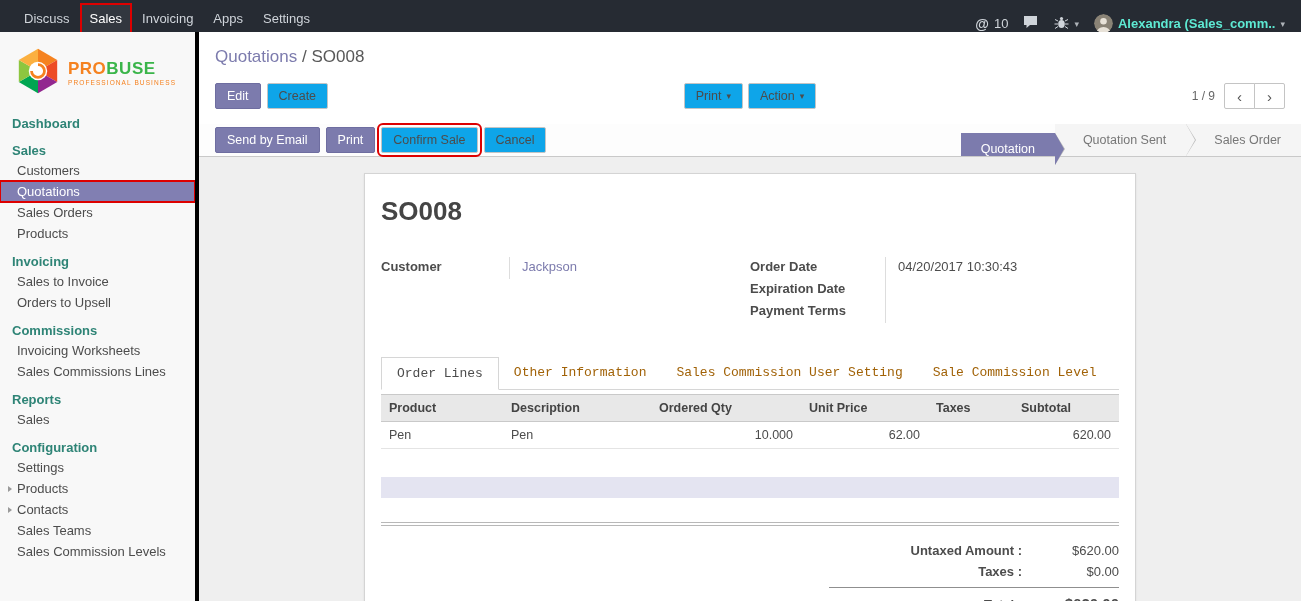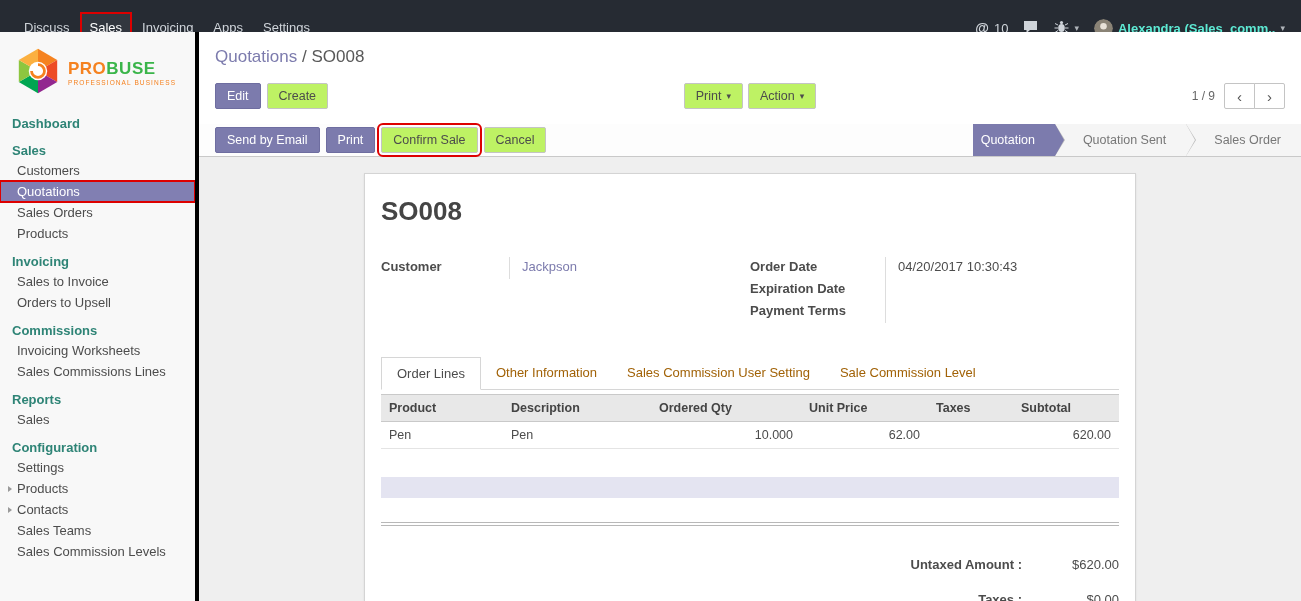--- a/index.html
+++ b/index.html
@@ -2,21 +2,21 @@
 <html><head>
 <meta charset="utf-8">
 <style>
   * { box-sizing: border-box; }
   html,body { margin:0; padding:0; background:#fff; }
   .page { position:relative; width:1301px; height:601px; overflow:hidden;
           font-family:"Liberation Sans", sans-serif; font-size:13px; color:#4c4c4c; background:#fff; }
 
   
   .topbar { height:44px; background:#262b33; color:#cfd4da; display:flex; align-items:stretch;
-            padding:12px 16px 0 14px; font-size:13px; }
+            padding:3px 16px 0 14px; font-size:13px; }
   .topbar-menus { display:flex; }
   .tmenu { line-height:32px; padding:0 10px; cursor:pointer; white-space:nowrap; }
   .tmenu.active { color:#fff; background:rgba(255,255,255,.06); outline:2px solid #dd0000; outline-offset:-2px; }
   .topbar-right { margin-left:auto; display:flex; align-items:center; gap:15px; }
   .tb-item { display:flex; align-items:center; gap:5px; cursor:pointer; white-space:nowrap; }
   .at-icon { font-size:14px; font-weight:bold; }
   .caret { font-size:9px; color:#aeb3b9; }
   .btn .caret { color:inherit; }
   .user-name { color:#5eead4;font-weight:bold; }
   .avatar { border-radius:50%; overflow:hidden; display:inline-block; width:19px; height:19px; }
@@ -41,79 +41,79 @@
   .main { position:absolute; top:32px; left:199px; right:0; bottom:0; display:flex; flex-direction:column; background:#fff; }
   .control-panel { padding:14px 16px 14px; }
   .breadcrumb { font-size:17px; color:#585858; margin-bottom:14px; line-height:22px; }
   .breadcrumb .bc-link { color:#7c7bad; cursor:pointer; text-decoration:none; }
   .cp-row { display:flex; align-items:center; height:28px;gap:28px; }
   .cp-left { display:flex; gap:6px; flex:1; }
   .cp-center { display:flex; gap:5px; }
   .cp-right { flex:1; display:flex; justify-content:flex-end; align-items:center; }
 
   .btn { font-family:inherit; font-size:12.5px; height:26px; padding:0 11px; border-radius:2px;
-         border:1px solid #c4c4c4; background:#bef264; color:#4c4c4c; cursor:pointer;
+         border:1px solid #c4c4c4; background:#0ea5e9; color:#4c4c4c; cursor:pointer;
          display:inline-flex; align-items:center; gap:5px; white-space:nowrap; }
   .btn-primary { background:#7c7bad; border-color:#6e6da0; color:#fff; }
   .btn.annotated { outline:2px solid #dd0000; outline-offset:2px; }
 
   .pager-text { font-size:12px; color:#666; margin-right:9px; }
   .pager-btn { width:31px; height:26px; border:1px solid #c4c4c4; background:#fff; font-size:15px;
                color:#555; cursor:pointer; font-family:inherit; line-height:1; }
   .pager-btn.prev { border-radius:2px 0 0 2px; }
   .pager-btn.next { border-radius:0 2px 2px 0; margin-left:-1px; }
 
   
   .statusbar-row { display:flex; align-items:center; height:33px; border-bottom:1px solid #c9c9c9;
                    background:#fdfdfd; position:relative; }
   .fb-left { display:flex; gap:6px; align-items:center; padding:0 16px; }
   .statusbar { margin-left:auto; display:flex; height:32px; }
   .step { position:relative; line-height:32px; padding:0 20px 0 28px; font-size:12.5px; color:#777;
           background:#f5f5f5; cursor:pointer; white-space:nowrap; }
   .step.s1 { z-index:3; } .step.s2 { z-index:2; } .step.s3 { z-index:1; }
-  .step:first-child { padding-left:8px; }
+  .step:first-child { padding-left:20px;margin-top:9px; }
   .step.active { background:#7c7bad; color:#fff; }
   .step:not(:last-child)::before { content:""; position:absolute; top:0; right:-10px; width:0; height:0;
           border-top:16px solid transparent; border-bottom:16px solid transparent; border-left:10px solid #bbb; z-index:1; }
   .step:not(:last-child)::after { content:""; position:absolute; top:0; right:-9px; width:0; height:0;
           border-top:16px solid transparent; border-bottom:16px solid transparent; border-left:9px solid #f5f5f5; z-index:2; }
   .step.active:not(:last-child)::after { border-left-color:#7c7bad; }
 
   
   .content { flex:1; background:#efefef; overflow:hidden; }
   .sheet { width:772px; margin:16px auto; background:#fff; border:1px solid #d4d4d4;
            box-shadow:0 1px 2px rgba(0,0,0,.08); padding:22px 16px 40px; min-height:433px; }
   .doc-title { font-size:26px; margin:0 0 30px; color:#454545; font-weight:bold; }
   .fieldgroups { display:flex; }
   .fg { width:50%; }
   .frow { display:flex; min-height:22px; align-items:stretch; }
   .flabel { width:128px; font-weight:bold; color:#4c4c4c; padding-top:2px; flex-shrink:0; }
   .fg-right .flabel { width:135px; }
   .fval { border-left:1px solid #ddd; padding:2px 0 2px 12px; flex:1; min-height:18px; }
   .fval.link { color:#7c7bad; cursor:pointer; }
 
-  .tabbar { display:flex; margin-top:34px; border-bottom:1px solid #d6d6d6; }
+  .tabbar { display:flex; margin-top:34px; border-bottom:1px solid #d6d6d6;font-family:Liberation Mono, monospace; }
   .tab { padding:8px 15px; color:#a16207; cursor:pointer; white-space:nowrap; }
   .tab.active { background:#fff; border:1px solid #d6d6d6; border-bottom:1px solid #fff;
                 margin-bottom:-1px; color:#4c4c4c; }
 
   .olines { width:100%; border-collapse:collapse; margin-top:4px; font-size:12.5px; }
   .olines th { background:#e8e8e8; border-top:1px solid #c9c9c9; border-bottom:1px solid #c9c9c9;
                text-align:left; font-weight:bold; padding:6px 8px; color:#444; }
   .olines td { padding:6px 8px; border-bottom:1px solid #e4e4e4; color:#4c4c4c; }
   .num { text-align:right; }
   .cell-product { color:#5b5ba8; cursor:pointer; }
 
   .empty-band { height:21px; background:#e4e4f1; margin-top:28px; }
   .double-sep { margin-top:24px; height:4px; border-top:1px solid #b8b8b8; border-bottom:1px solid #b8b8b8; }
 
   .totals { width:290px; margin-left:auto; margin-top:14px; }
   .trow { display:flex; padding:3px 0; align-items:baseline; }
   .tlabel { flex:1; text-align:right; font-weight:bold; color:#4c4c4c; padding-right:12px; }
-  .tval { width:85px; text-align:right; color:#4c4c4c;margin-top:14px; }
+  .tval { width:85px; text-align:right; color:#4c4c4c; }
   .trow.total { border-top:1px solid #8f8f8f; margin-top:5px; padding-top:7px; }
   .trow.total .tval { font-size:15px; font-weight:bold; }
 </style>
 </head>
 <body>
 
 <div class="page">
 
   <header class="topbar">
     <nav class="topbar-menus">

